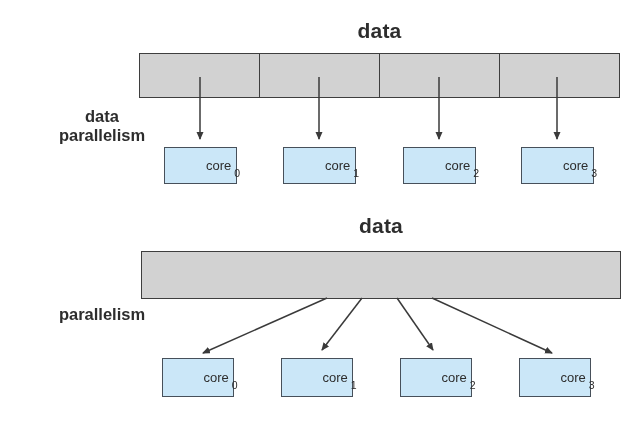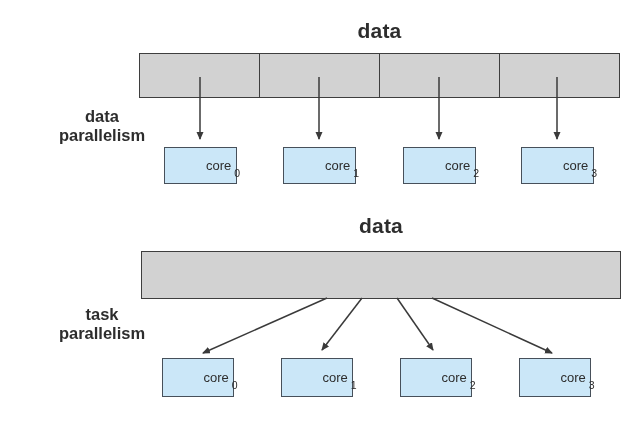--- a/index.html
+++ b/index.html
@@ -118,21 +118,20 @@
     <span class="core-label"><span>core</span><sub>3</sub></span>
   </div>
 
   <div class="section-title" style="left:97px; top:214px; width:480px;">data</div>
 
   <div class="data-bar" style="left:97px; top:251px; width:480px; height:48px;">
     <div class="segment"></div>
   </div>
 
   <div class="side-label" style="left:4px; top:305px;">
-    <div>task</div>
     <div>parallelism</div>
   </div>
 
   <div class="core-box" style="left:118px; top:358px; width:72px; height:39px;">
     <span class="core-label"><span>core</span><sub>0</sub></span>
   </div>
   <div class="core-box" style="left:237px; top:358px; width:72px; height:39px;">
     <span class="core-label"><span>core</span><sub>1</sub></span>
   </div>
   <div class="core-box" style="left:356px; top:358px; width:72px; height:39px;">

